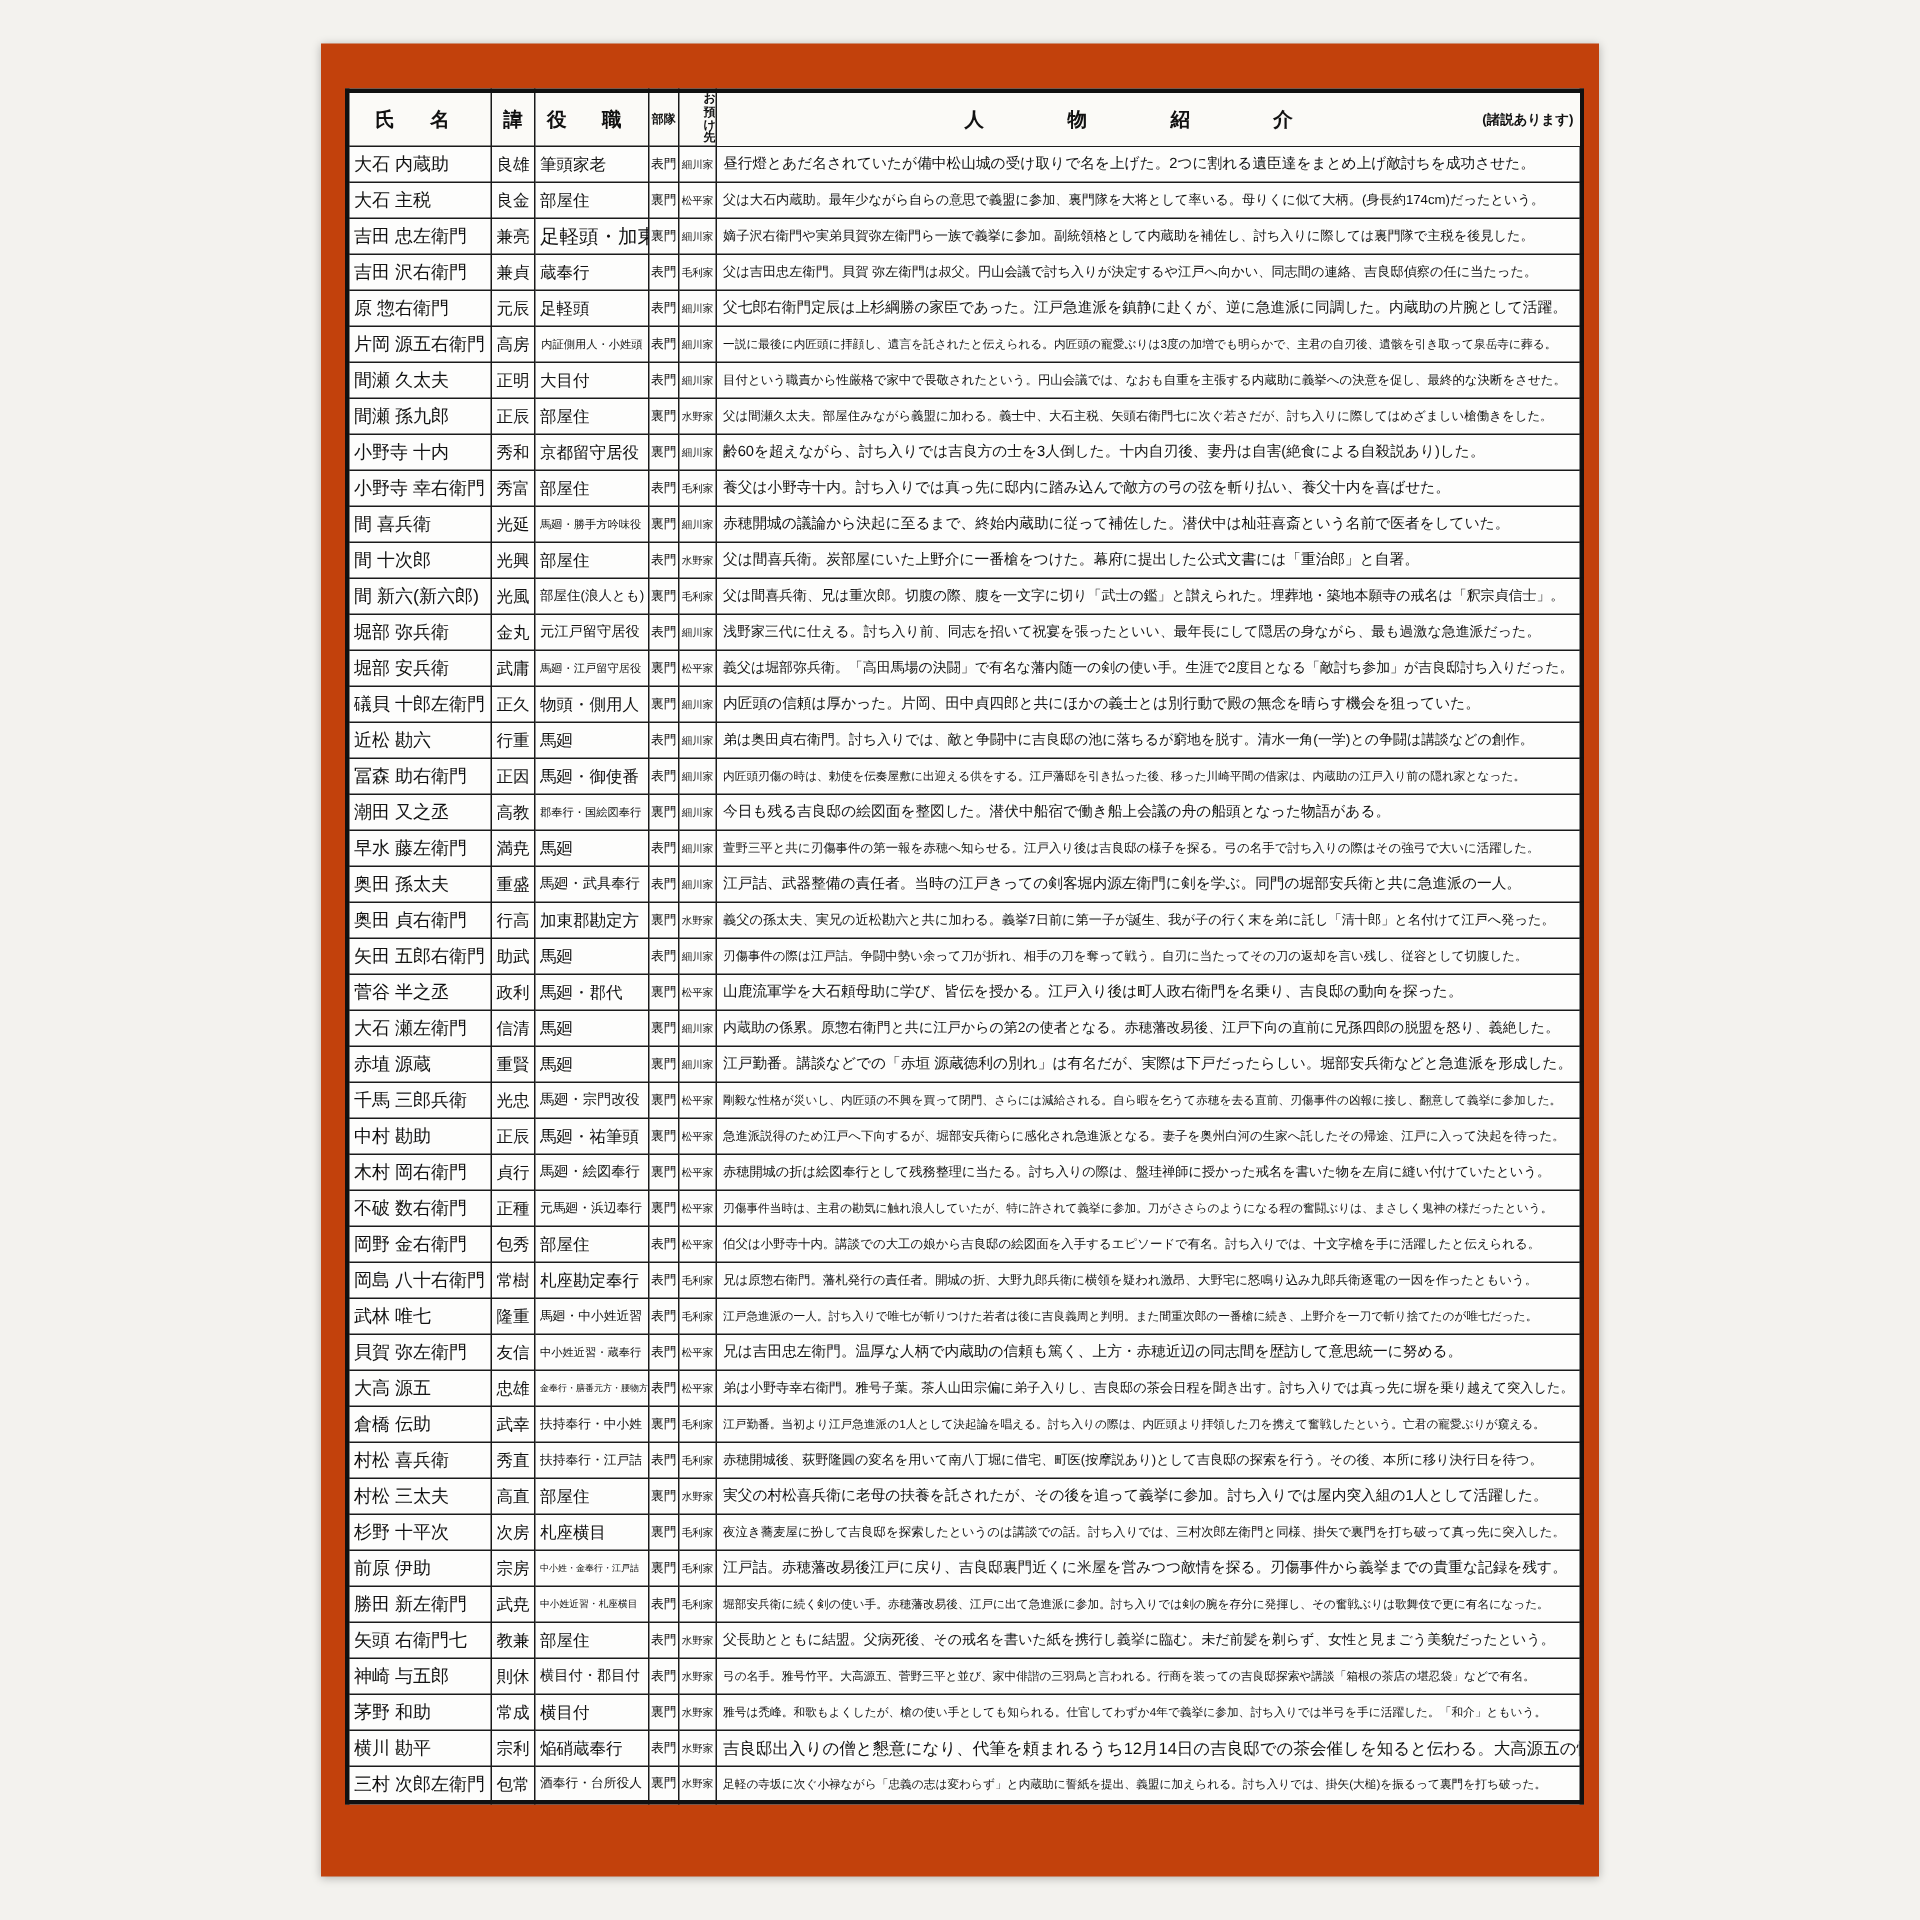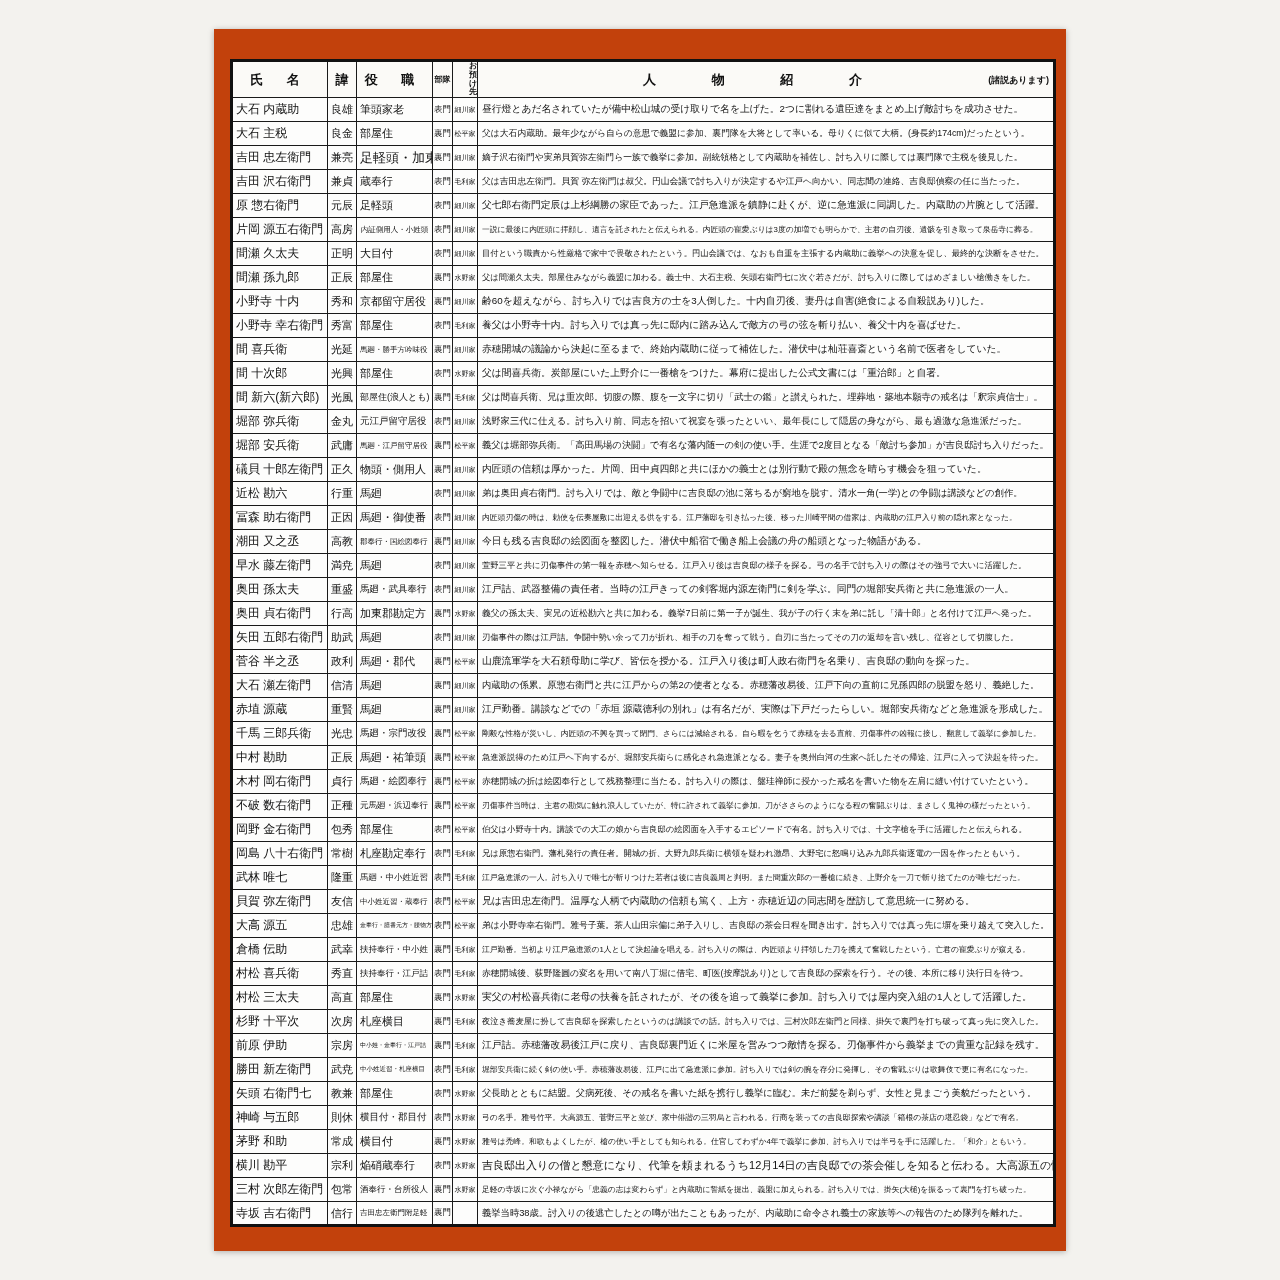--- a/index.html
+++ b/index.html
@@ -441,24 +441,16 @@
     <td class="c-bio fit" style="font-size: 11px; margin-top: 28px;">吉良邸出入りの僧と懇意になり、代筆を頼まれるうち12月14日の吉良邸での茶会催しを知ると伝わる。大高源五の情報と併せ、義挙決行日を決定付けた。</td>
   </tr>
         <tr>
     <td class="c-name fit">三村 次郎左衛門</td>
     <td class="c-imina fit">包常</td>
     <td class="c-role fit" style="font-size: 8.5px;">酒奉行・台所役人</td>
     <td class="c-unit fit" style="font-size: 8.5px;">裏門</td>
     <td class="c-custody fit" style="font-size: 7px;">水野家</td>
     <td class="c-bio fit" style="font-size: 7.8px;">足軽の寺坂に次ぐ小禄ながら「忠義の志は変わらず」と内蔵助に誓紙を提出、義盟に加えられる。討ち入りでは、掛矢(大槌)を振るって裏門を打ち破った。</td>
   </tr>
-        <tr>
-    <td class="c-name fit">寺坂 吉右衛門</td>
-    <td class="c-imina fit">信行</td>
-    <td class="c-role fit" style="font-size: 7.5px;">吉田忠左衛門附足軽</td>
-    <td class="c-unit fit" style="font-size: 8.5px;">裏門</td>
-    <td class="c-custody fit"></td>
-    <td class="c-bio fit" style="font-size: 9.3px;">義挙当時38歳。討入りの後逃亡したとの噂が出たこともあったが、内蔵助に命令され義士の家族等への報告のため隊列を離れた。</td>
-  </tr>
       </tbody>
   </table>
 
 </div>
 
 </body></html>

